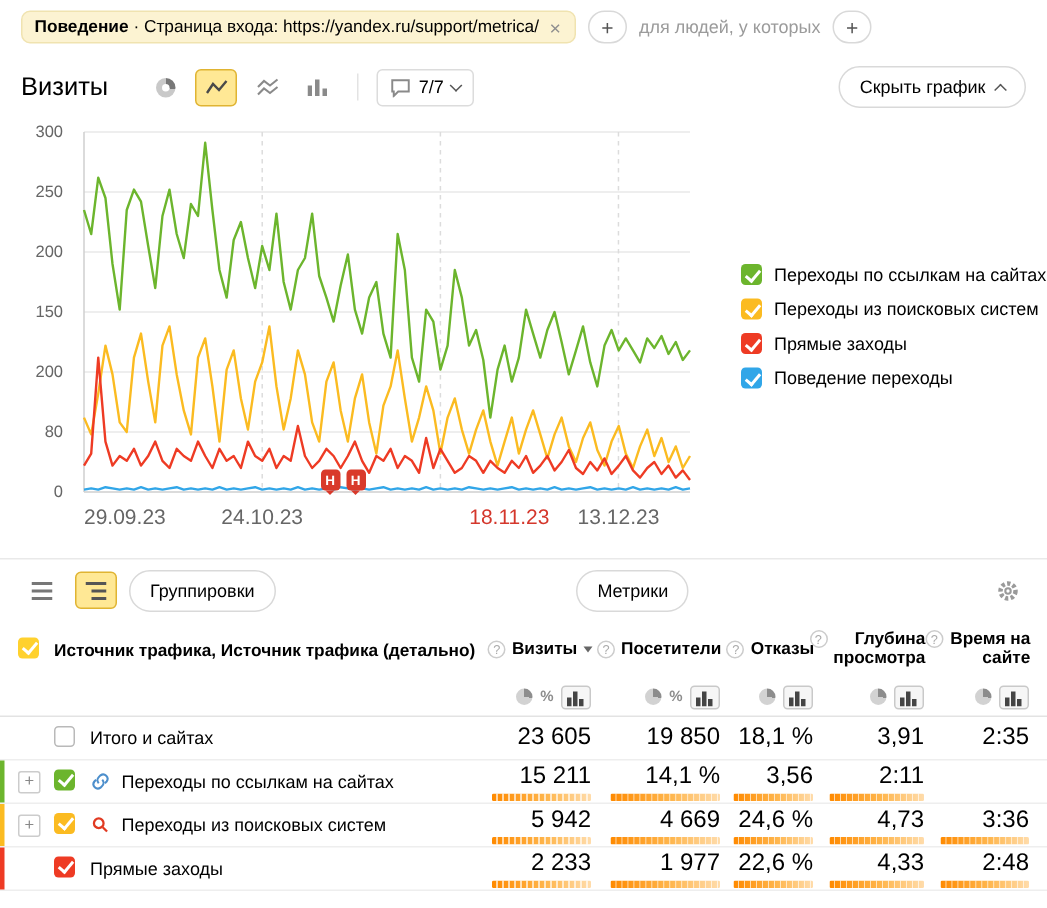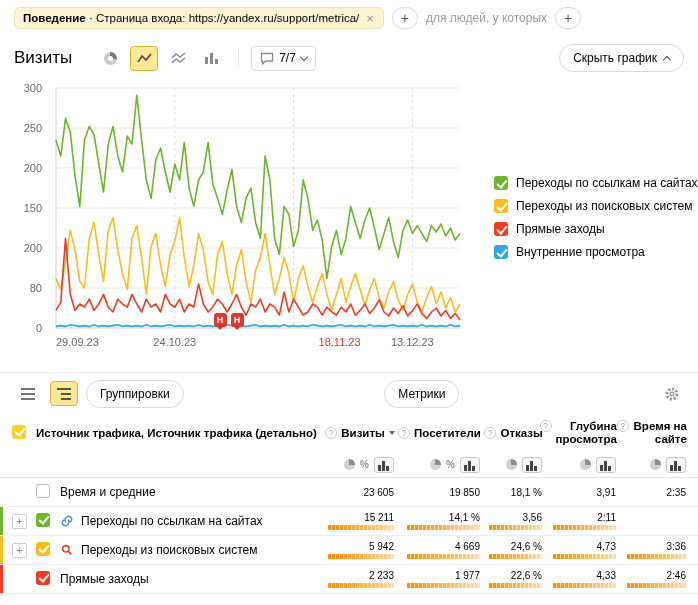--- a/index.html
+++ b/index.html
@@ -38,21 +38,21 @@
   
   .chart-area { display:flex; height:292px; }
   .plot-col { position:relative; width:470px; height:292px; flex:0 0 auto; }
   #chartsvg { position:absolute; left:56px; top:8px; overflow:visible; }
   #chartsvg .grid { stroke:#e9e9e9; stroke-width:1; }
   #chartsvg .axis { stroke:#cfcfcf; stroke-width:1; }
   #chartsvg .dash { stroke:#dcdcdc; stroke-width:1; stroke-dasharray:3 3; }
   .ylabels { position:absolute; left:0; top:8px; width:46px; height:240px; }
   .ylabels span { position:absolute; right:4px; font-size:11px; color:#666; }
   .xlabels { position:absolute; left:56px; top:256px; width:404px; height:16px; }
-  .xlabels span { position:absolute; font-size:11px; color:#666; white-space:nowrap; }
+  .xlabels span { position:absolute; font-size:14px; color:#666; white-space:nowrap; }
   .xlabels span.red { color:var(--red-label,#d4372c); }
   .note { position:absolute; top:233px; width:13px; height:14px; background:var(--note-red,#d93a2b);
           color:#fff; font-size:9px; font-weight:bold; display:flex; align-items:center;
           justify-content:center; border-radius:3px; z-index:3; cursor:pointer; }
   .note::after { content:""; position:absolute; top:100%; left:3px; border:3px solid transparent;
                  border-top-color:var(--note-red,#d93a2b); }
 
   .legend { display:flex; flex-direction:column; gap:9px; margin:96px 0 0 24px; }
   .lg-item { display:flex; align-items:center; gap:8px; cursor:pointer; font-size:12px; }
   .lg-check { position:relative; width:14px; height:14px; border-radius:3px; flex:0 0 auto; }
@@ -85,21 +85,21 @@
   .mi-box { border:1px solid #c9c9c9; border-radius:3px; background:#f6f6f6; padding:2px 3px 1px;
             display:inline-flex; cursor:pointer; }
   .trow { height:29px; border-bottom:1px solid #eee; position:relative; }
   .data-row::before { content:""; position:absolute; left:0; top:0; bottom:0; width:3px; background:var(--strip,transparent); }
   .cb { position:relative; width:14px; height:14px; border-radius:3px; display:inline-block; cursor:pointer; }
   .cb.empty { background:#fff; border:1px solid #b9b9b9; }
   .exp { width:15px; height:15px; border:1px solid #ccc; border-radius:2px; color:#888; font-size:11px;
          line-height:13px; text-align:center; cursor:pointer; background:#fff; }
   .rowlabel { display:flex; align-items:center; gap:7px; overflow:hidden; white-space:nowrap; }
   .c-num { text-align:right; }
-  .num { font-size:10px; }
+  .num { font-size:16px; }
   .mini-bar { width:85%; height:5px; margin:2px 0 0 auto; border-radius:1px;
      background:
        repeating-linear-gradient(90deg, transparent 0 3px, rgba(255,255,255,.65) 3px 4px),
        linear-gradient(90deg, var(--bar-orange,#ff8a00), #ffb64d 55%, #ffdcab); }
   svg.ic { display:block; }
 </style>
 </head>
 <body>
 
 <div class="filterbar">
@@ -196,21 +196,21 @@
     <div class="lg-item">
         <span class="lg-check" style="background: rgb(251, 187, 33);"></span>
         <span>Переходы из поисковых систем</span>
       </div>
     <div class="lg-item">
         <span class="lg-check" style="background: rgb(238, 59, 36);"></span>
         <span>Прямые заходы</span>
       </div>
     <div class="lg-item">
         <span class="lg-check" style="background: rgb(49, 166, 232);"></span>
-        <span>Внутренние просмотра</span>
+        <span>Поведение переходы</span>
       </div>
   </div>
 </div>
 
 <div class="tbl-toolbar">
   <button class="ctl">
     <svg class="ic" width="14" height="12" viewBox="0 0 14 12" fill="#777">
         <rect y="0" width="14" height="2"></rect>
         <rect y="5" width="14" height="2"></rect>
         <rect y="10" width="14" height="2"></rect>
@@ -315,21 +315,21 @@
           <rect x="8" y="6" width="3" height="5"></rect>
         </svg>
       </span>
     </div>
 </div>
 
 <div class="trow grid-r">
   <div></div>
   <div><span class="cb empty"></span></div>
   <div class="rowlabel">
-      <span>Время и средние</span>
+      <span>Итого и сайтах</span>
     </div>
   <div class="c-num">
       <div class="num">23 605</div>
     </div>
   <div class="c-num">
       <div class="num">19 850</div>
     </div>
   <div class="c-num">
       <div class="num">18,1 %</div>
     </div>
@@ -417,16 +417,16 @@
     </div>
   <div class="c-num">
       <div class="num">22,6 %</div>
       <div class="mini-bar"></div>
     </div>
   <div class="c-num">
       <div class="num">4,33</div>
       <div class="mini-bar"></div>
     </div>
   <div class="c-num">
-      <div class="num">2:46</div>
+      <div class="num">2:48</div>
       <div class="mini-bar"></div>
     </div>
 </div>
 
 </body></html>

